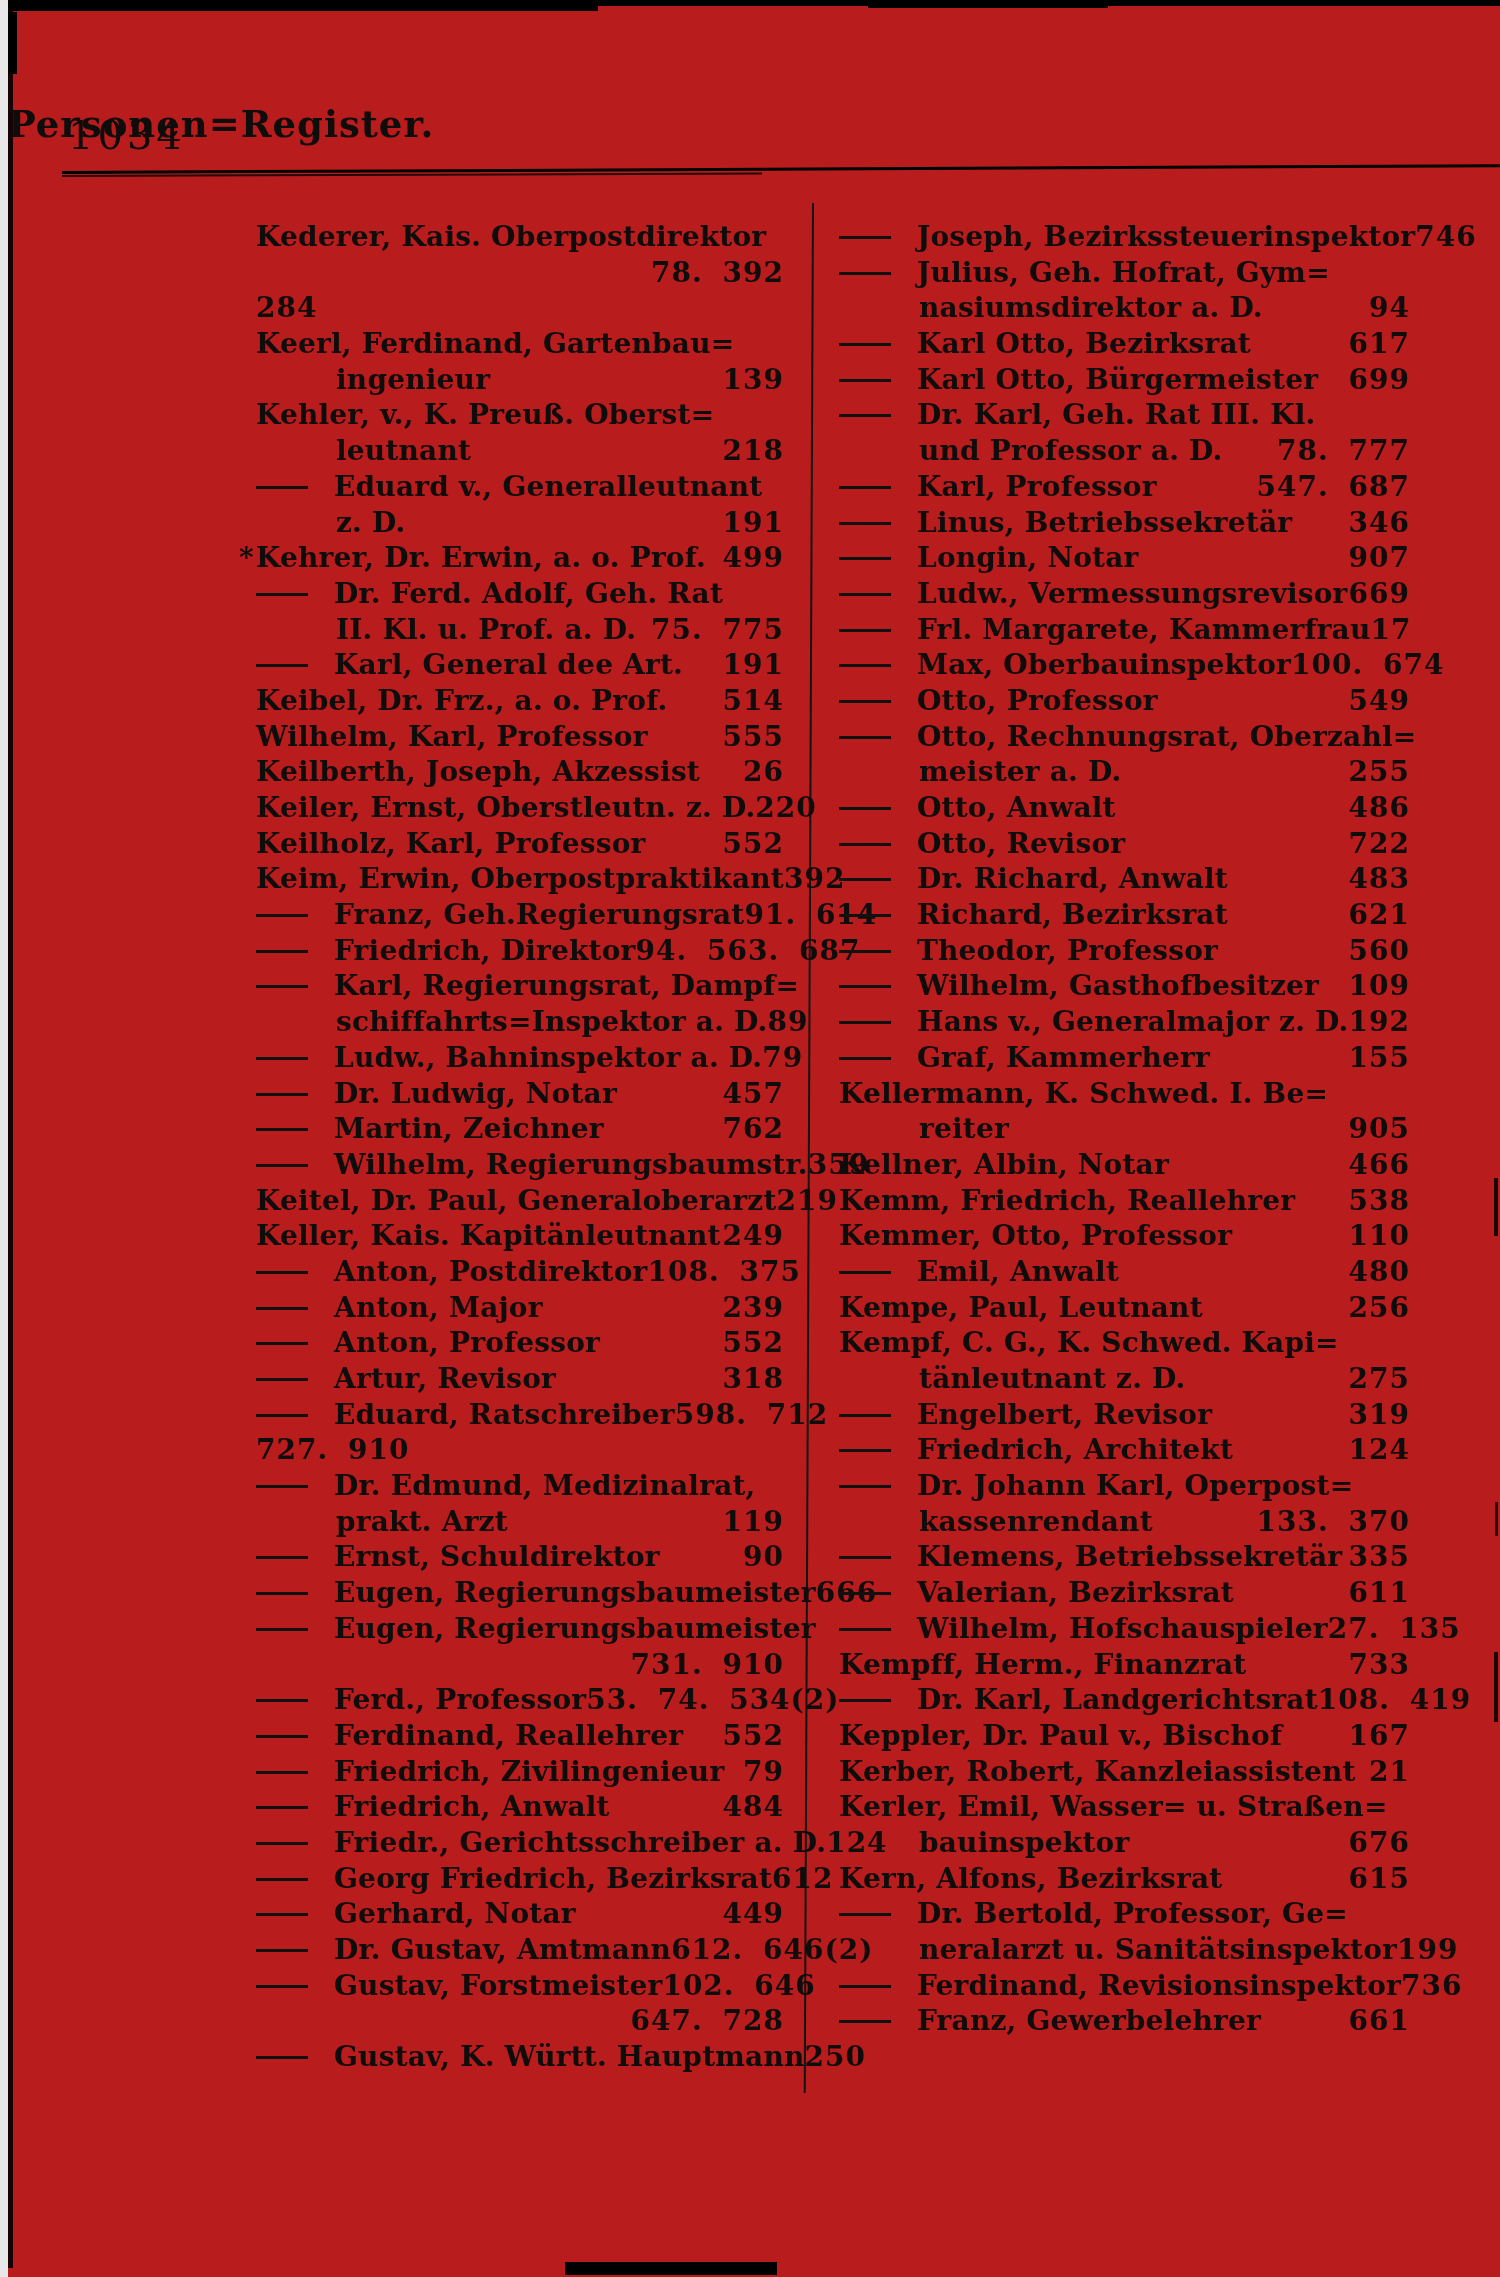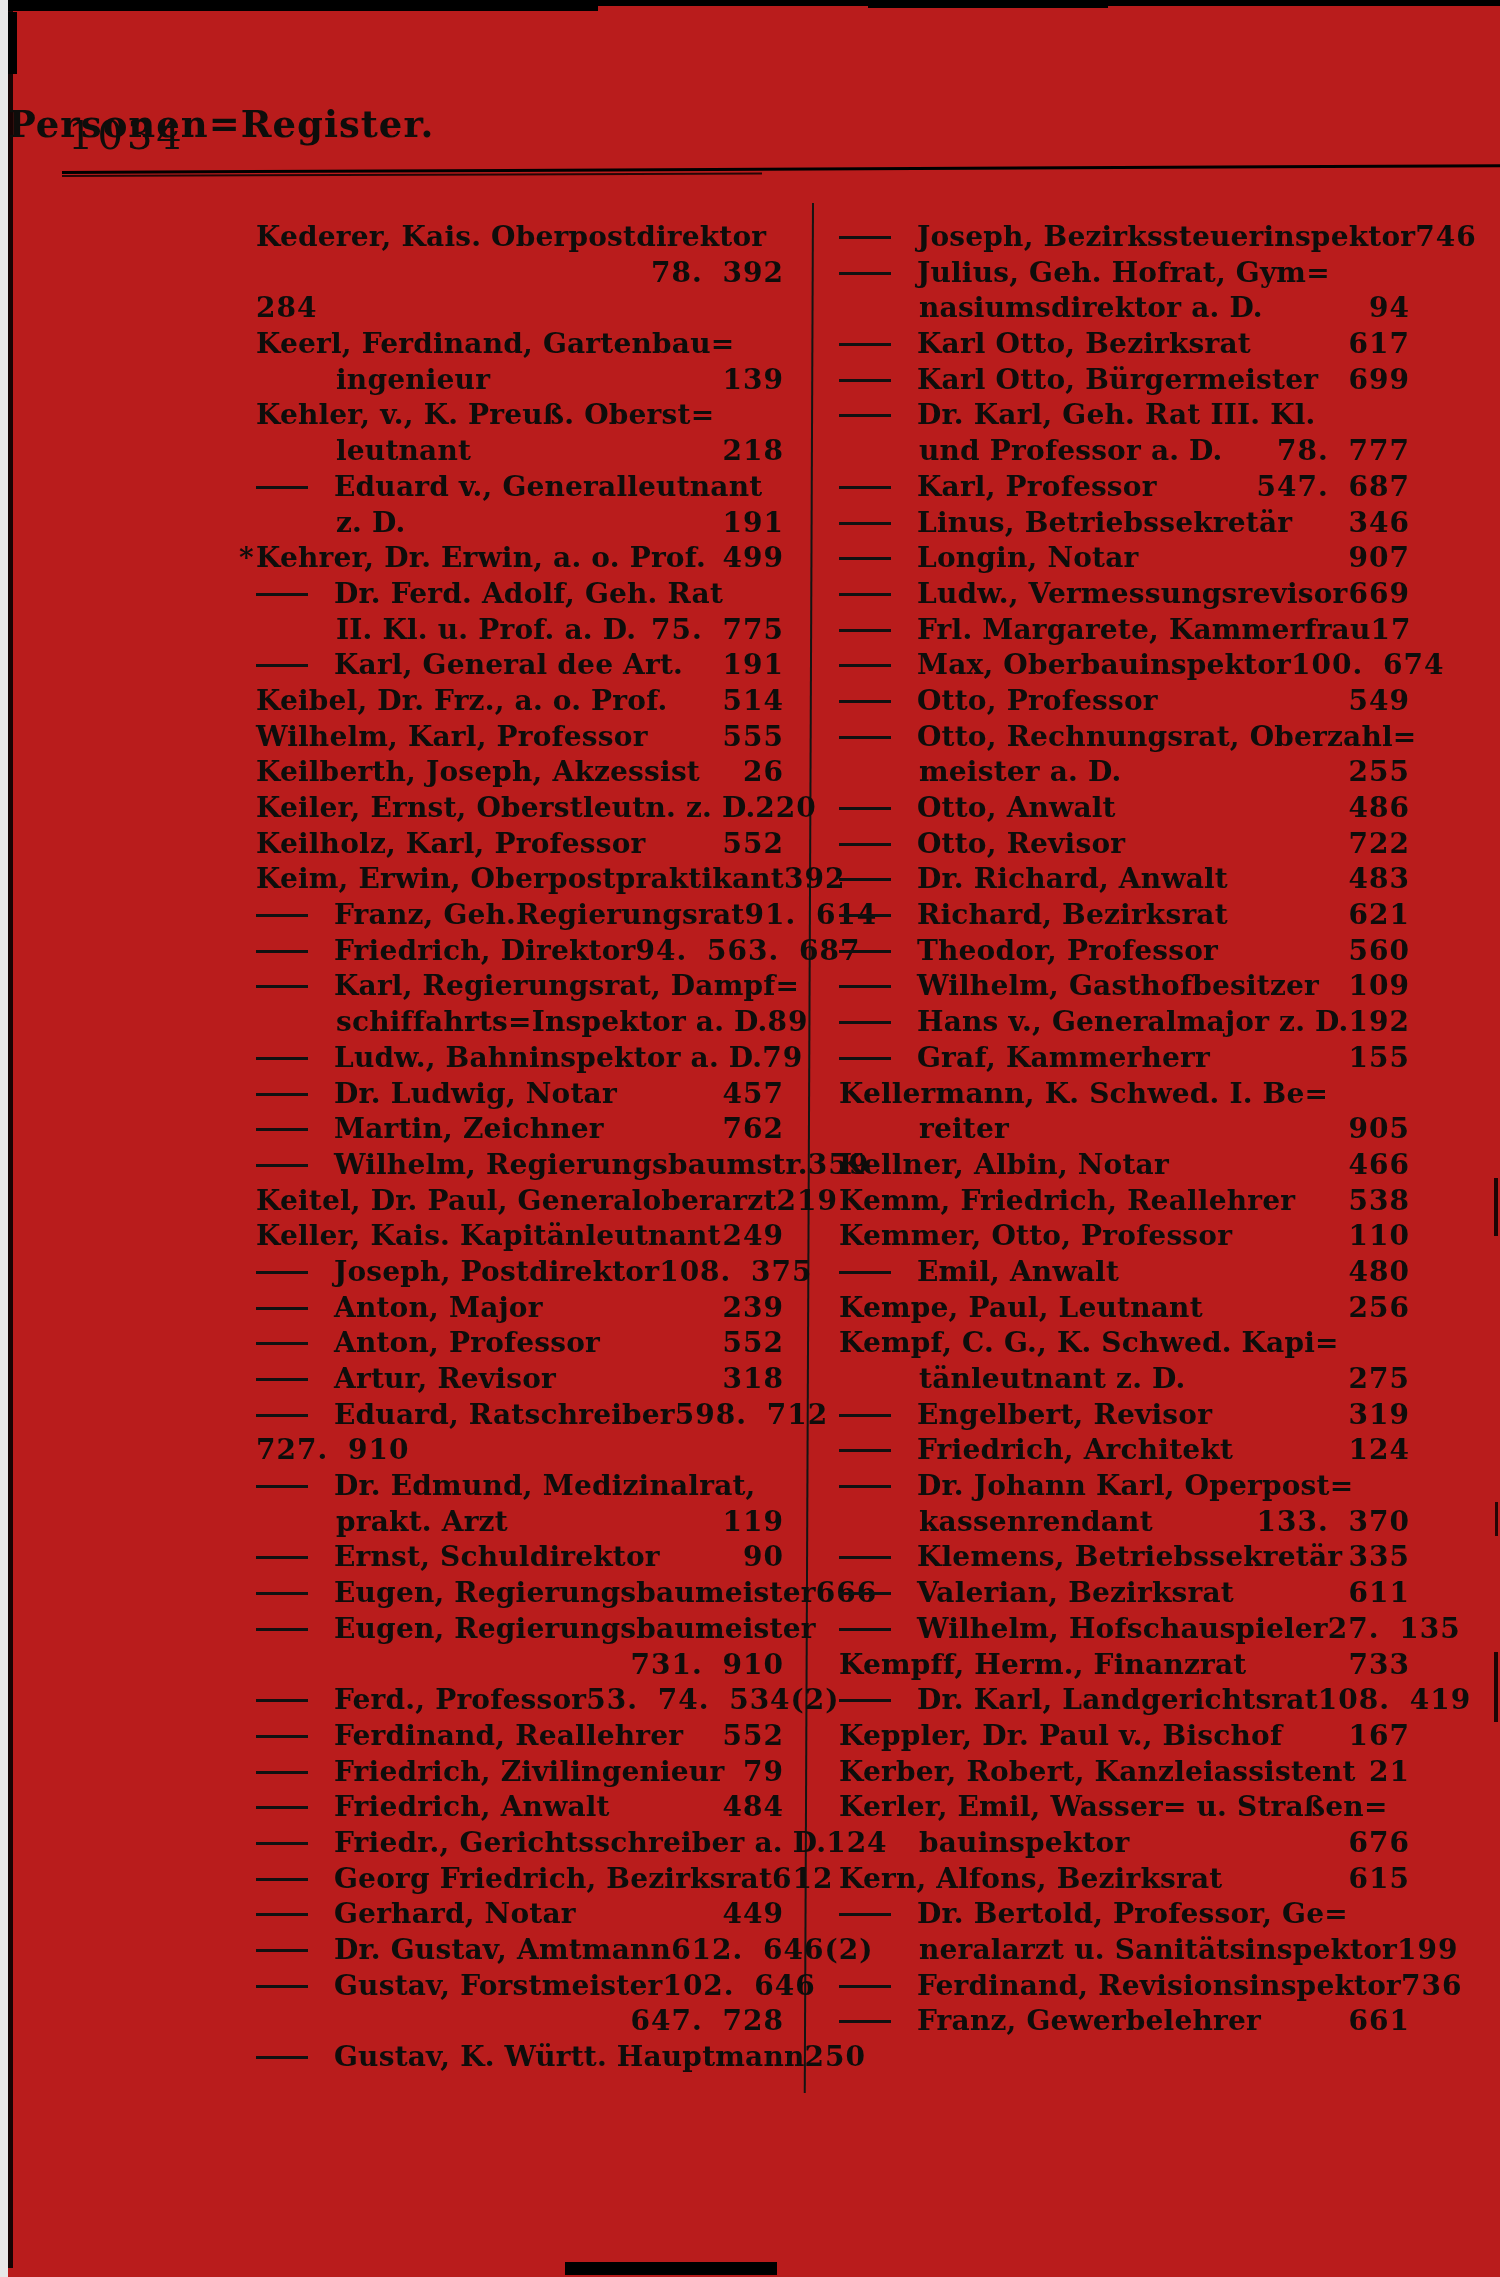--- a/index.html
+++ b/index.html
@@ -160,21 +160,21 @@
       </div>
       <div class="line s-main">
         <span class="t"><span>Keitel, Dr. Paul, Generaloberarzt</span></span>
         <span class="num">219</span>
       </div>
       <div class="line s-main">
         <span class="t"><span>Keller, Kais. Kapitänleutnant</span></span>
         <span class="num">249</span>
       </div>
       <div class="line s-dash">
-        <span class="t"><span class="dashmark"></span><span>Joseph, Postdirektor</span></span>
+        <span class="t"><span class="dashmark"></span><span>Anton, Postdirektor</span></span>
         <span class="num">108. 375</span>
       </div>
       <div class="line s-dash">
         <span class="t"><span class="dashmark"></span><span>Anton, Major</span></span>
         <span class="num">239</span>
       </div>
       <div class="line s-dash">
         <span class="t"><span class="dashmark"></span><span>Anton, Professor</span></span>
         <span class="num">552</span>
       </div>

